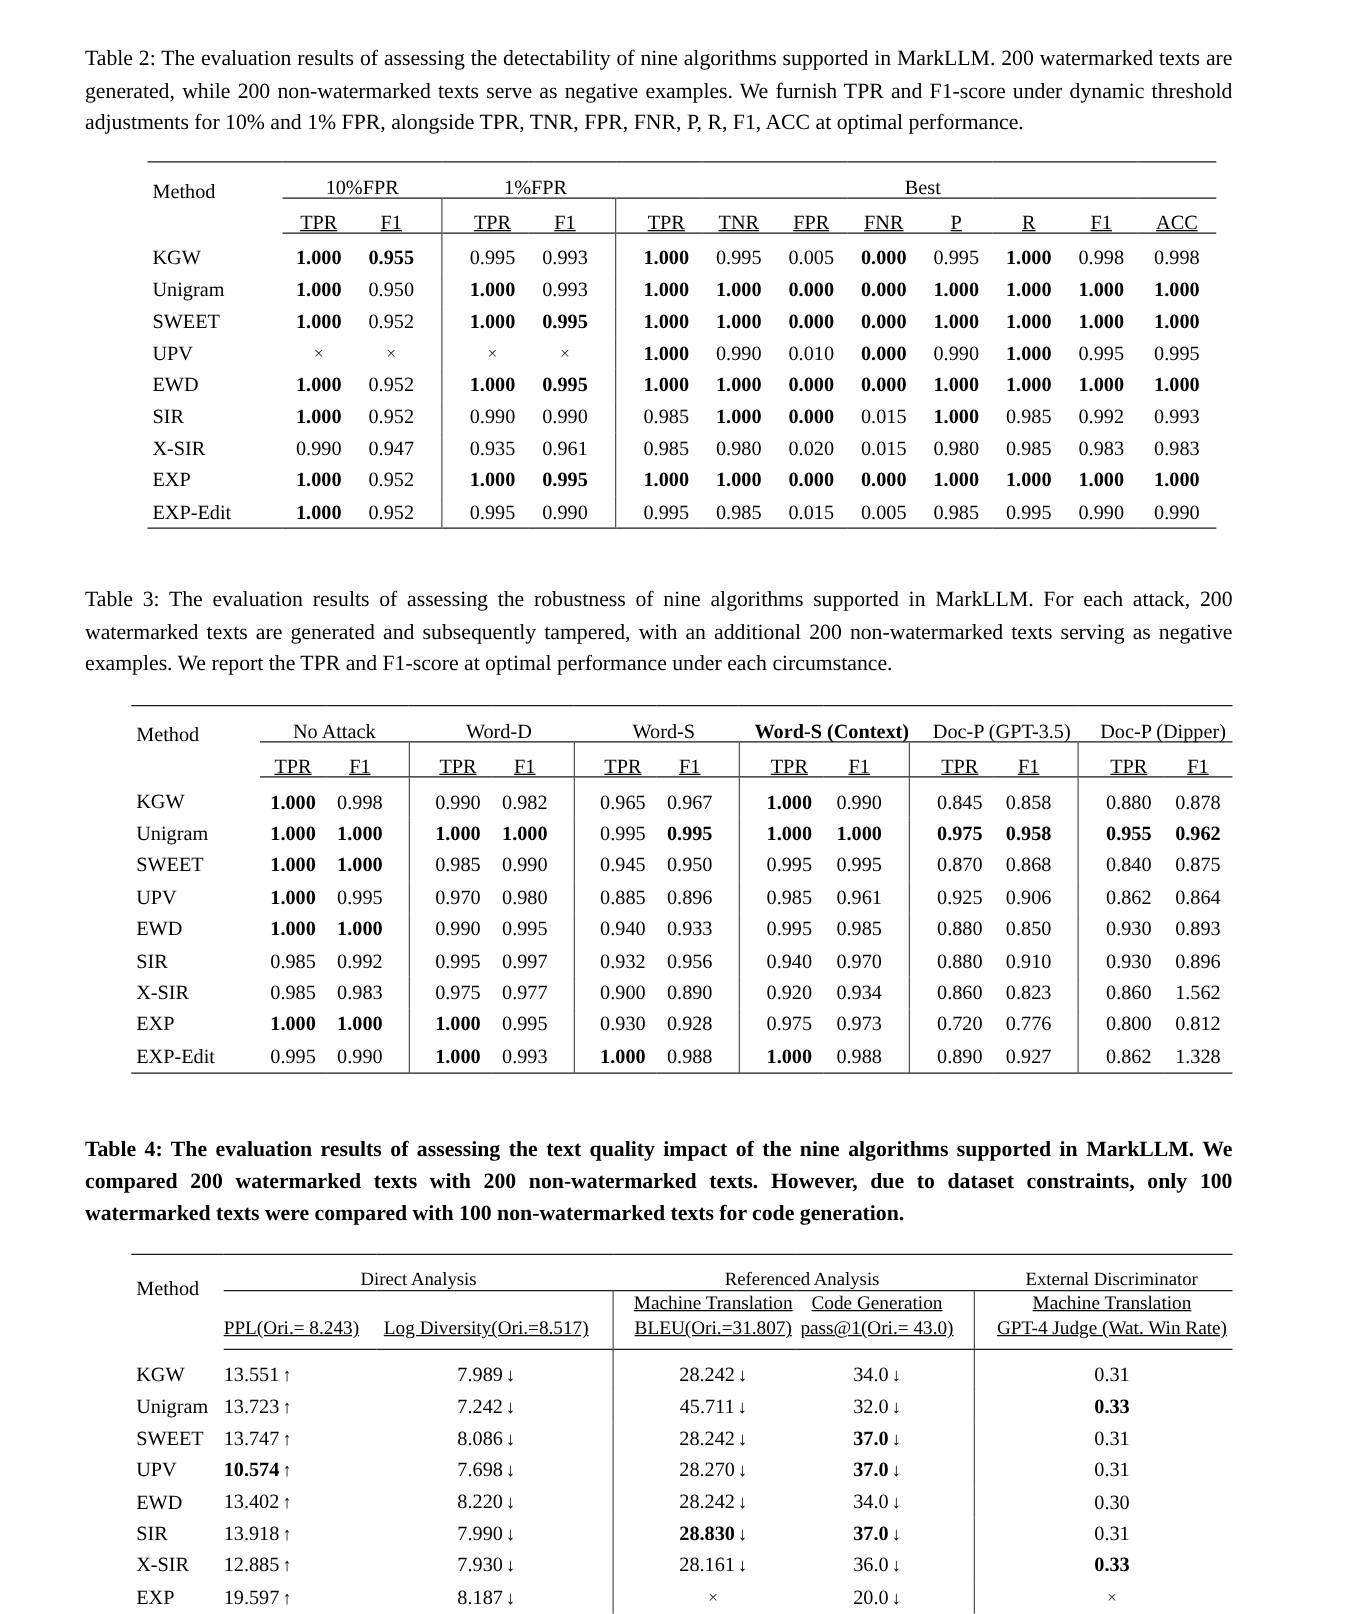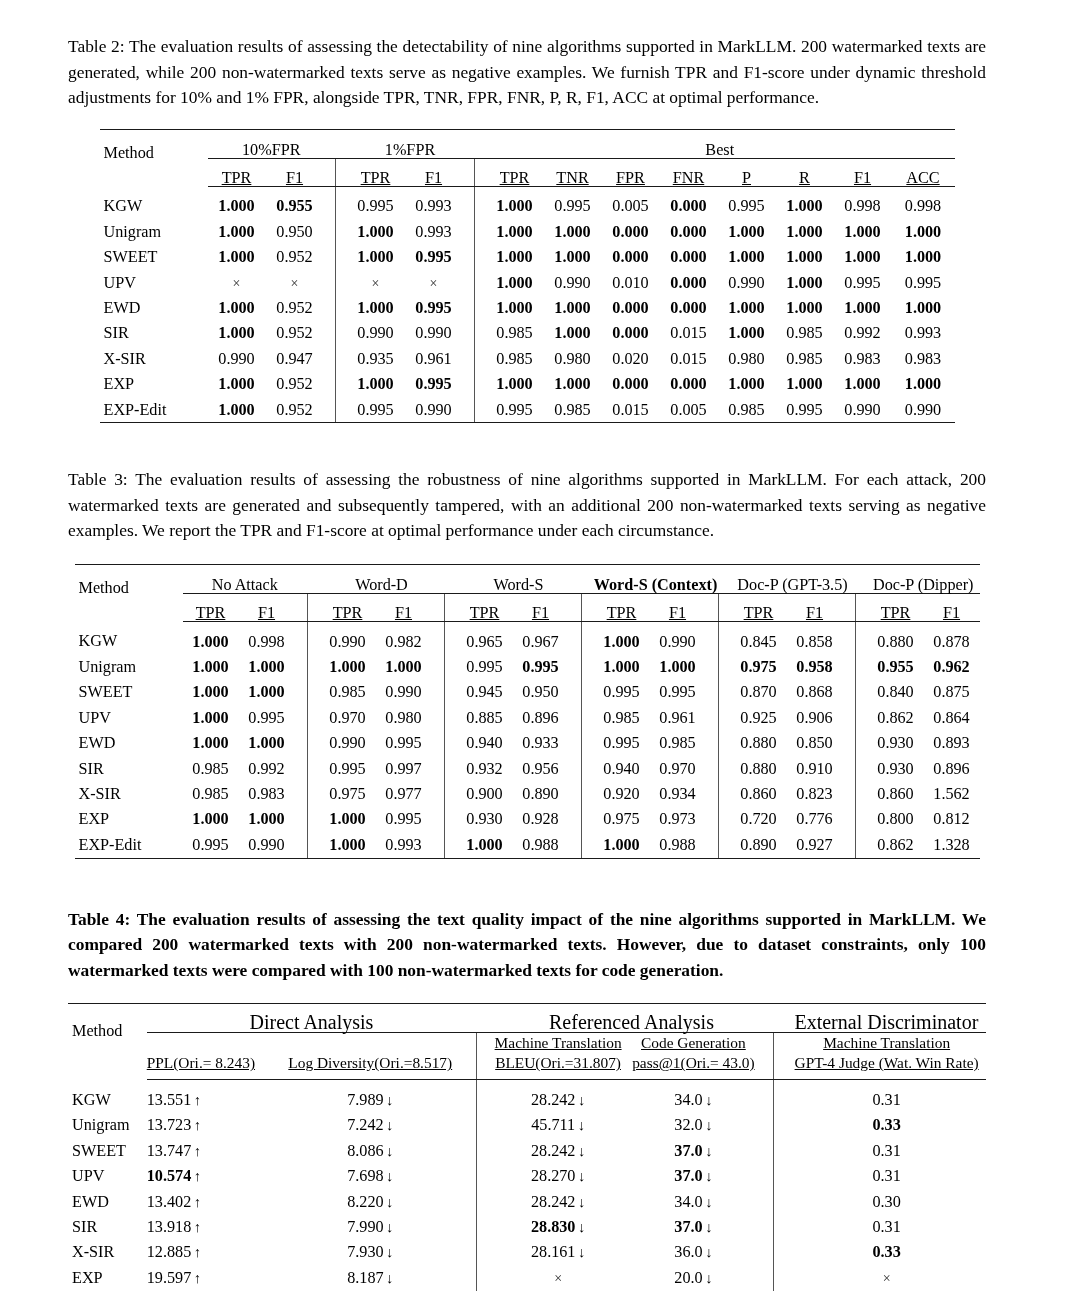--- a/index.html
+++ b/index.html
@@ -31,20 +31,21 @@
     margin: 0;
   }
   .cap-t2 { margin-top: 6px; }
   .cap-t3 { margin-top: 0; }
   .cap-t4 { margin-top: 0; font-weight: bold; }
 
   
   .tblwrap {
     display: flex;
     justify-content: center;
+    margin-left: 37px;
   }
   table.ltx {
     border-collapse: collapse;
     font-size: 16.2px;
     line-height: 1.0;
   }
   table.ltx td, table.ltx th {
     padding: 0;
     font-weight: normal;
     white-space: nowrap;
@@ -78,21 +79,21 @@
   #table3 .gapr { padding-right: 12px; }
 
   
   #table4 .meth { width: 100px; padding-left: 4px; text-align: left; }
   #table4 .c4 { width: 180px; text-align: left; }
   #table4 .c4n { width: 158px; text-align: center; }
   #table4 .c4w { width: 230px; text-align: center; }
   #table4 td.vr, #table4 th.vr { padding-left: 13px; }
   #table4 .gapr { padding-right: 13px; }
   #table4 .hdr2 { font-size: 15.4px; line-height: 20px; }
-  #table4 .hdrtop { font-size: 20px; }
+  #table4 .hdrtop { font-size: 15px; }
   .twoline { display: block; }
 
   .arr { font-size: 14.6px; padding-left: 2.5px; }
   .xsym { font-size: 14px; color: #2a2a2a; }
 
   .t2-block { margin-top: 18px; }
   .t3-block { margin-top: 20px; }
   .t4-block { margin-top: 20px; }
   .gap-after-t2 { height: 44px; }
   .gap-after-t3 { height: 48px; }

